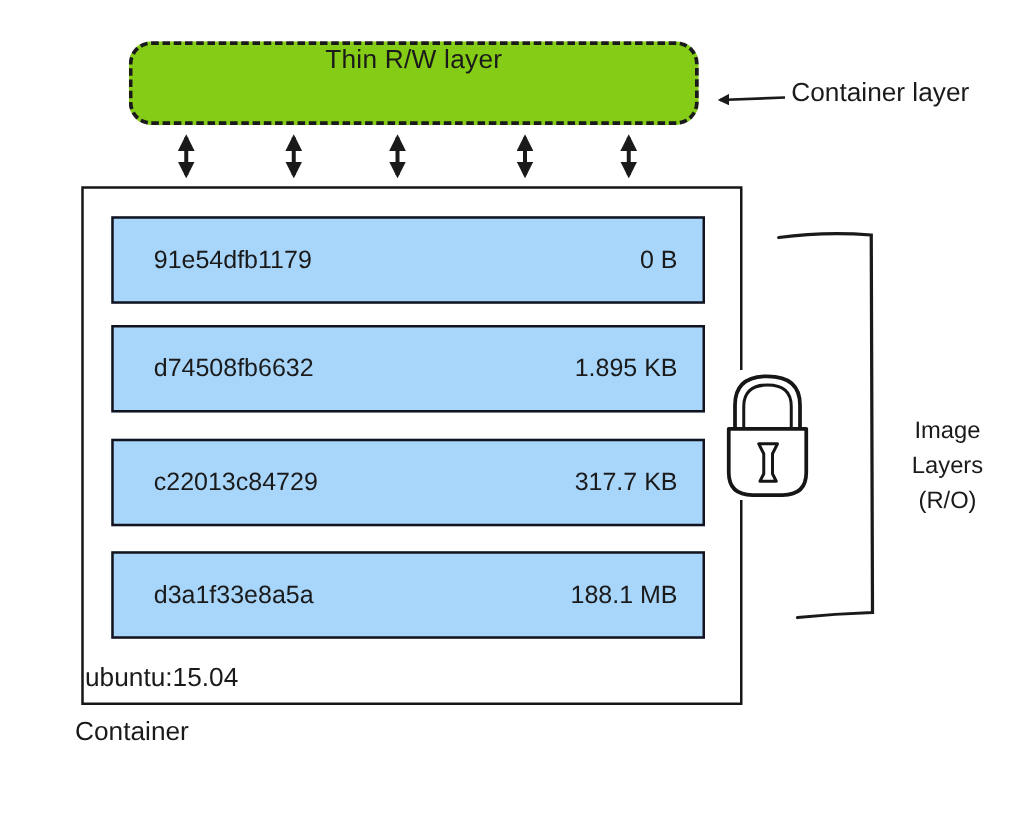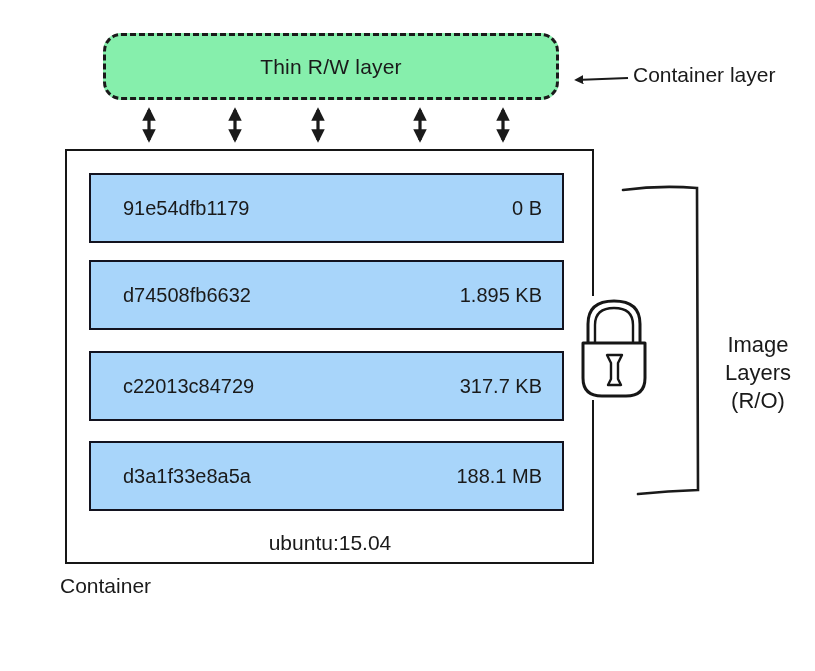--- a/index.html
+++ b/index.html
@@ -23,23 +23,22 @@
     pointer-events: none;
   }
   
   .thin-rw-box {
     position: absolute;
     left: 103px; top: 33px;
     width: 450px; height: 61px;
     border: 3.5px dashed var(--line, #1a1a1a);
     border-radius: 18px;
     display: flex;
-    align-items: center;
     justify-content: center;
-    background: #86efac;
+    background: #84cc16;
   }
   .thin-rw-box .label {
     font-size: 21px;
     letter-spacing: 0.2px;
   }
   
   .container-layer-label {
     position: absolute;
     left: 633px; top: 63px;
     font-size: 21px;
@@ -69,36 +68,36 @@
   }
   .layer-row.r0 { top: 22px; }
   .layer-row.r1 { top: 109px; }
   .layer-row.r2 { top: 200px; gap: 36px; }
   .layer-row.r3 { top: 290px; }
   .layer-size { font-size: 20px; }
   .image-tag {
     position: absolute;
     left: 1px; right: 0;
     bottom: 7px;
-    text-align: center;
+    text-align: left;
     font-size: 21px;
   }
   
   .lock {
     position: absolute;
     left: 574px; top: 292px;
     width: 82px; height: 112px;
   }
   
   .image-layers-note {
     position: absolute;
     left: 700px; top: 331px;
     width: 116px;
     text-align: center;
-    font-size: 22px;
+    font-size: 19px;
     line-height: 28px;
     white-space: pre-line;
   }
   
   .caption {
     position: absolute;
     left: 60px; top: 572px;
     width: 540px;
     text-align: left;
     font-size: 21px;

